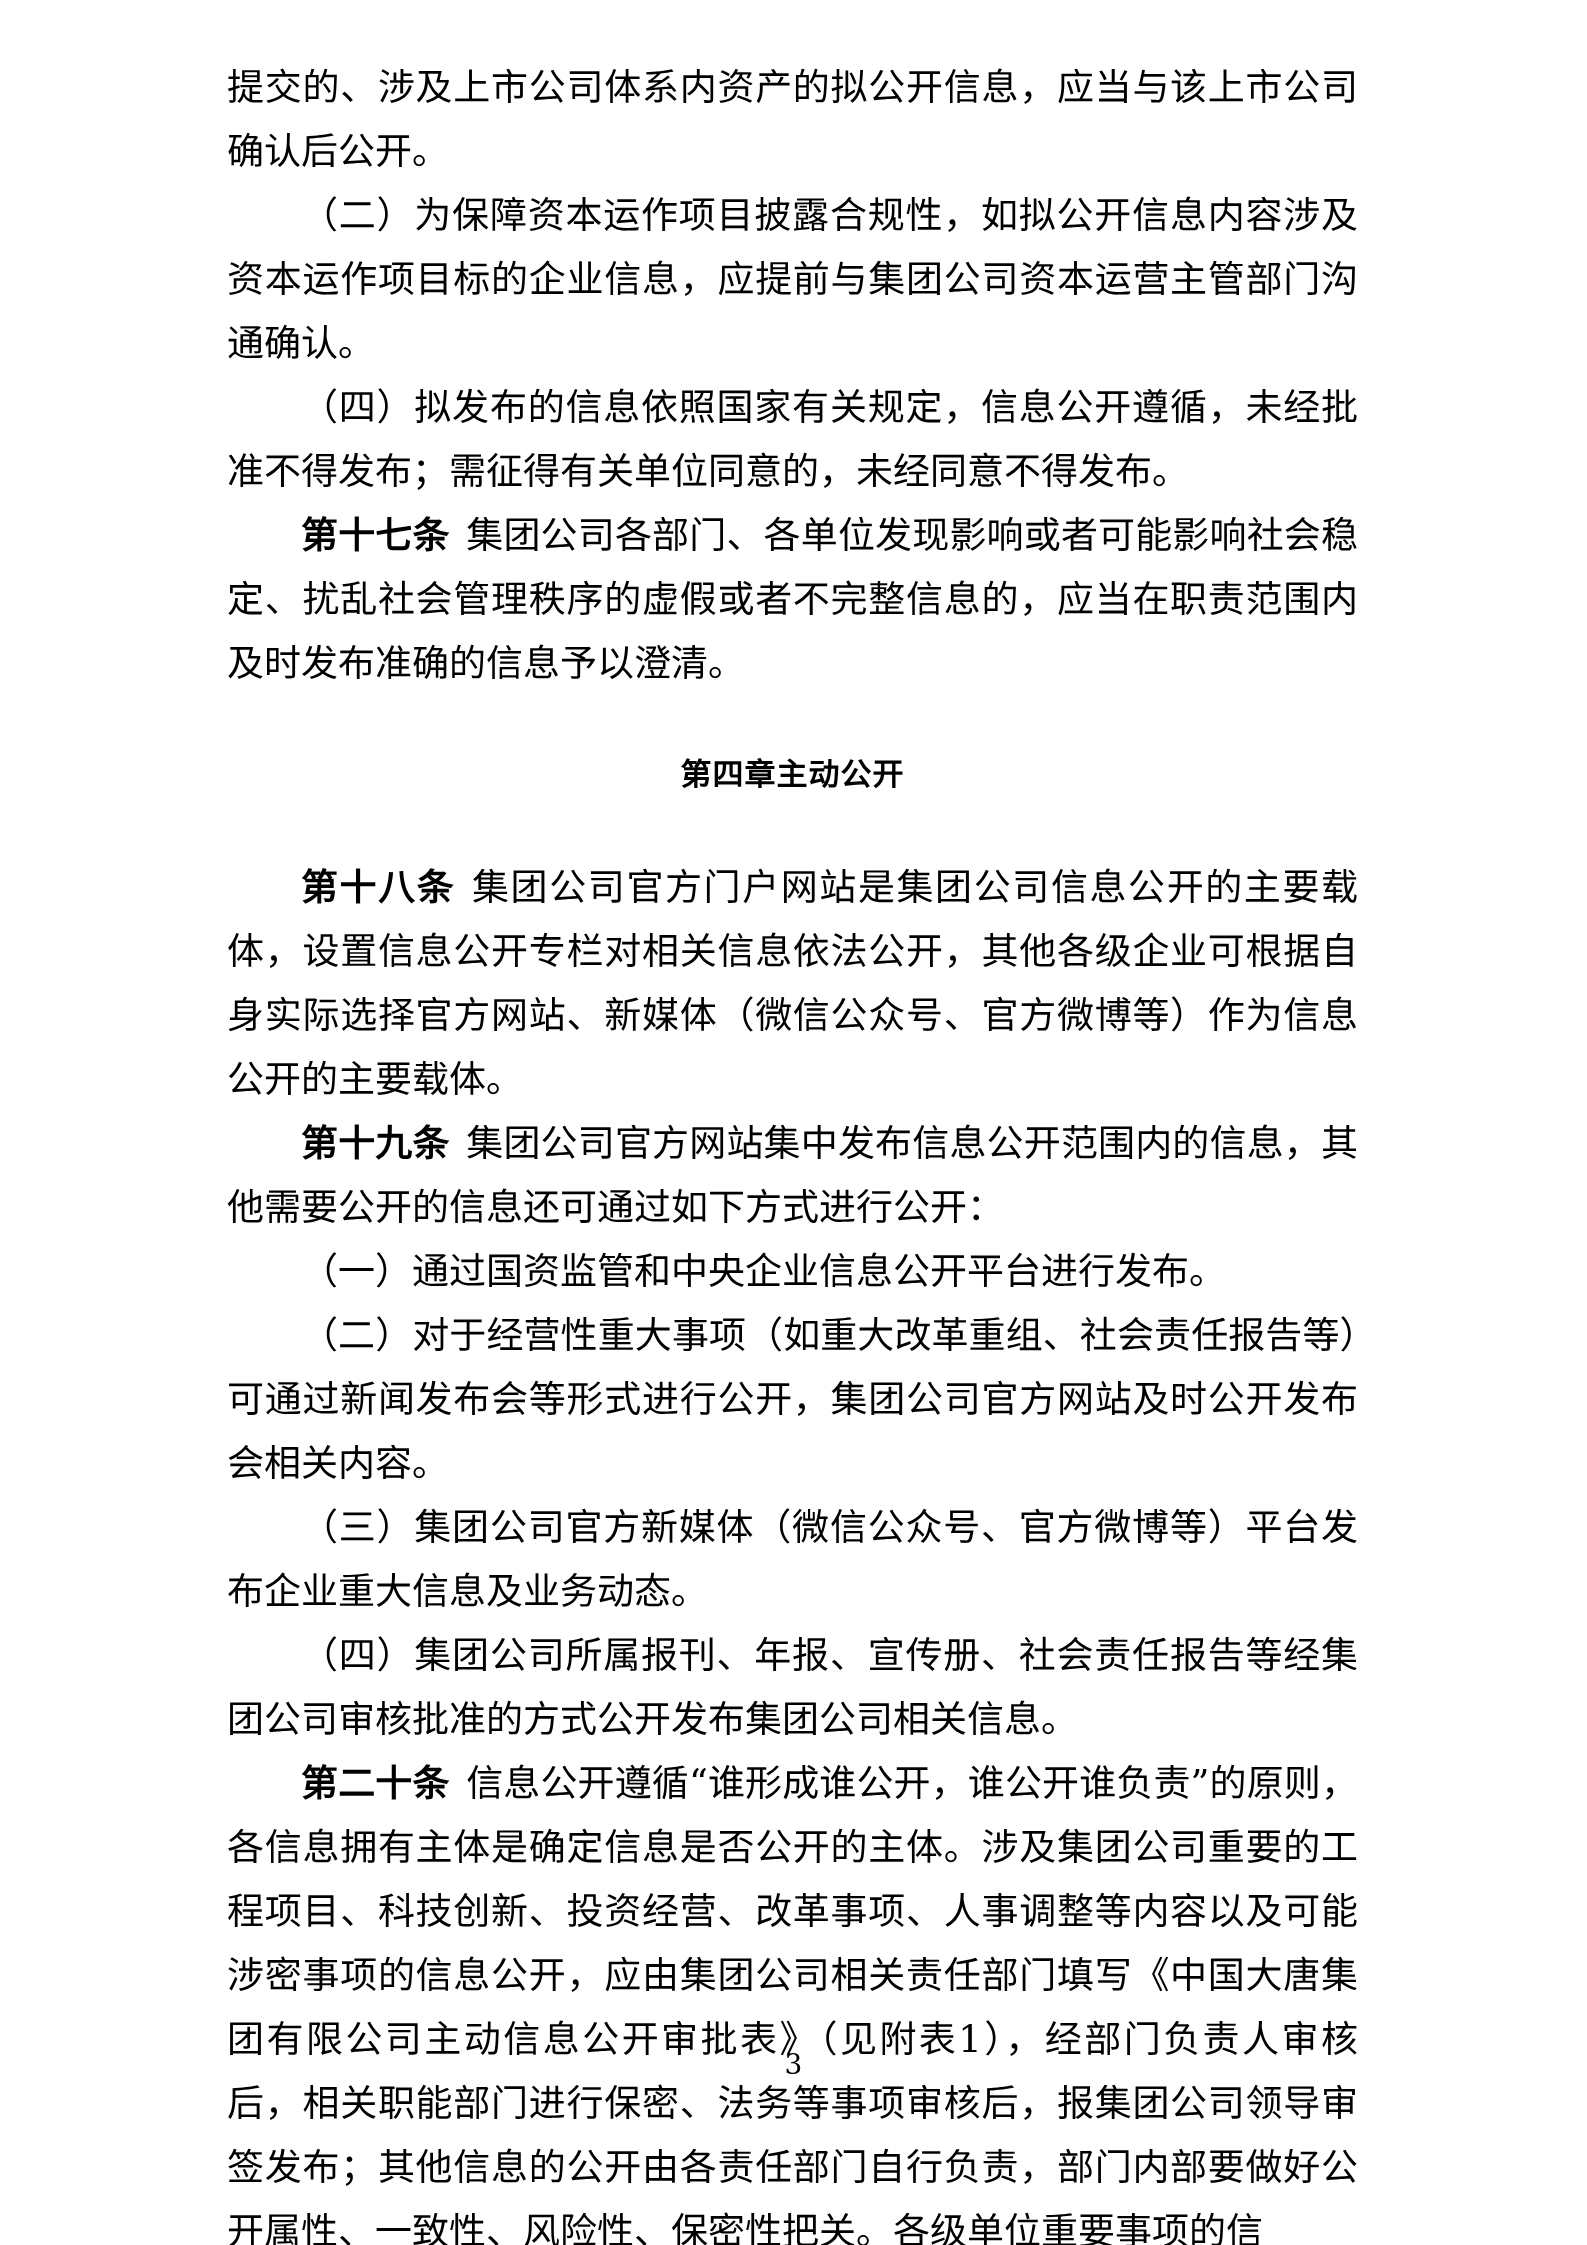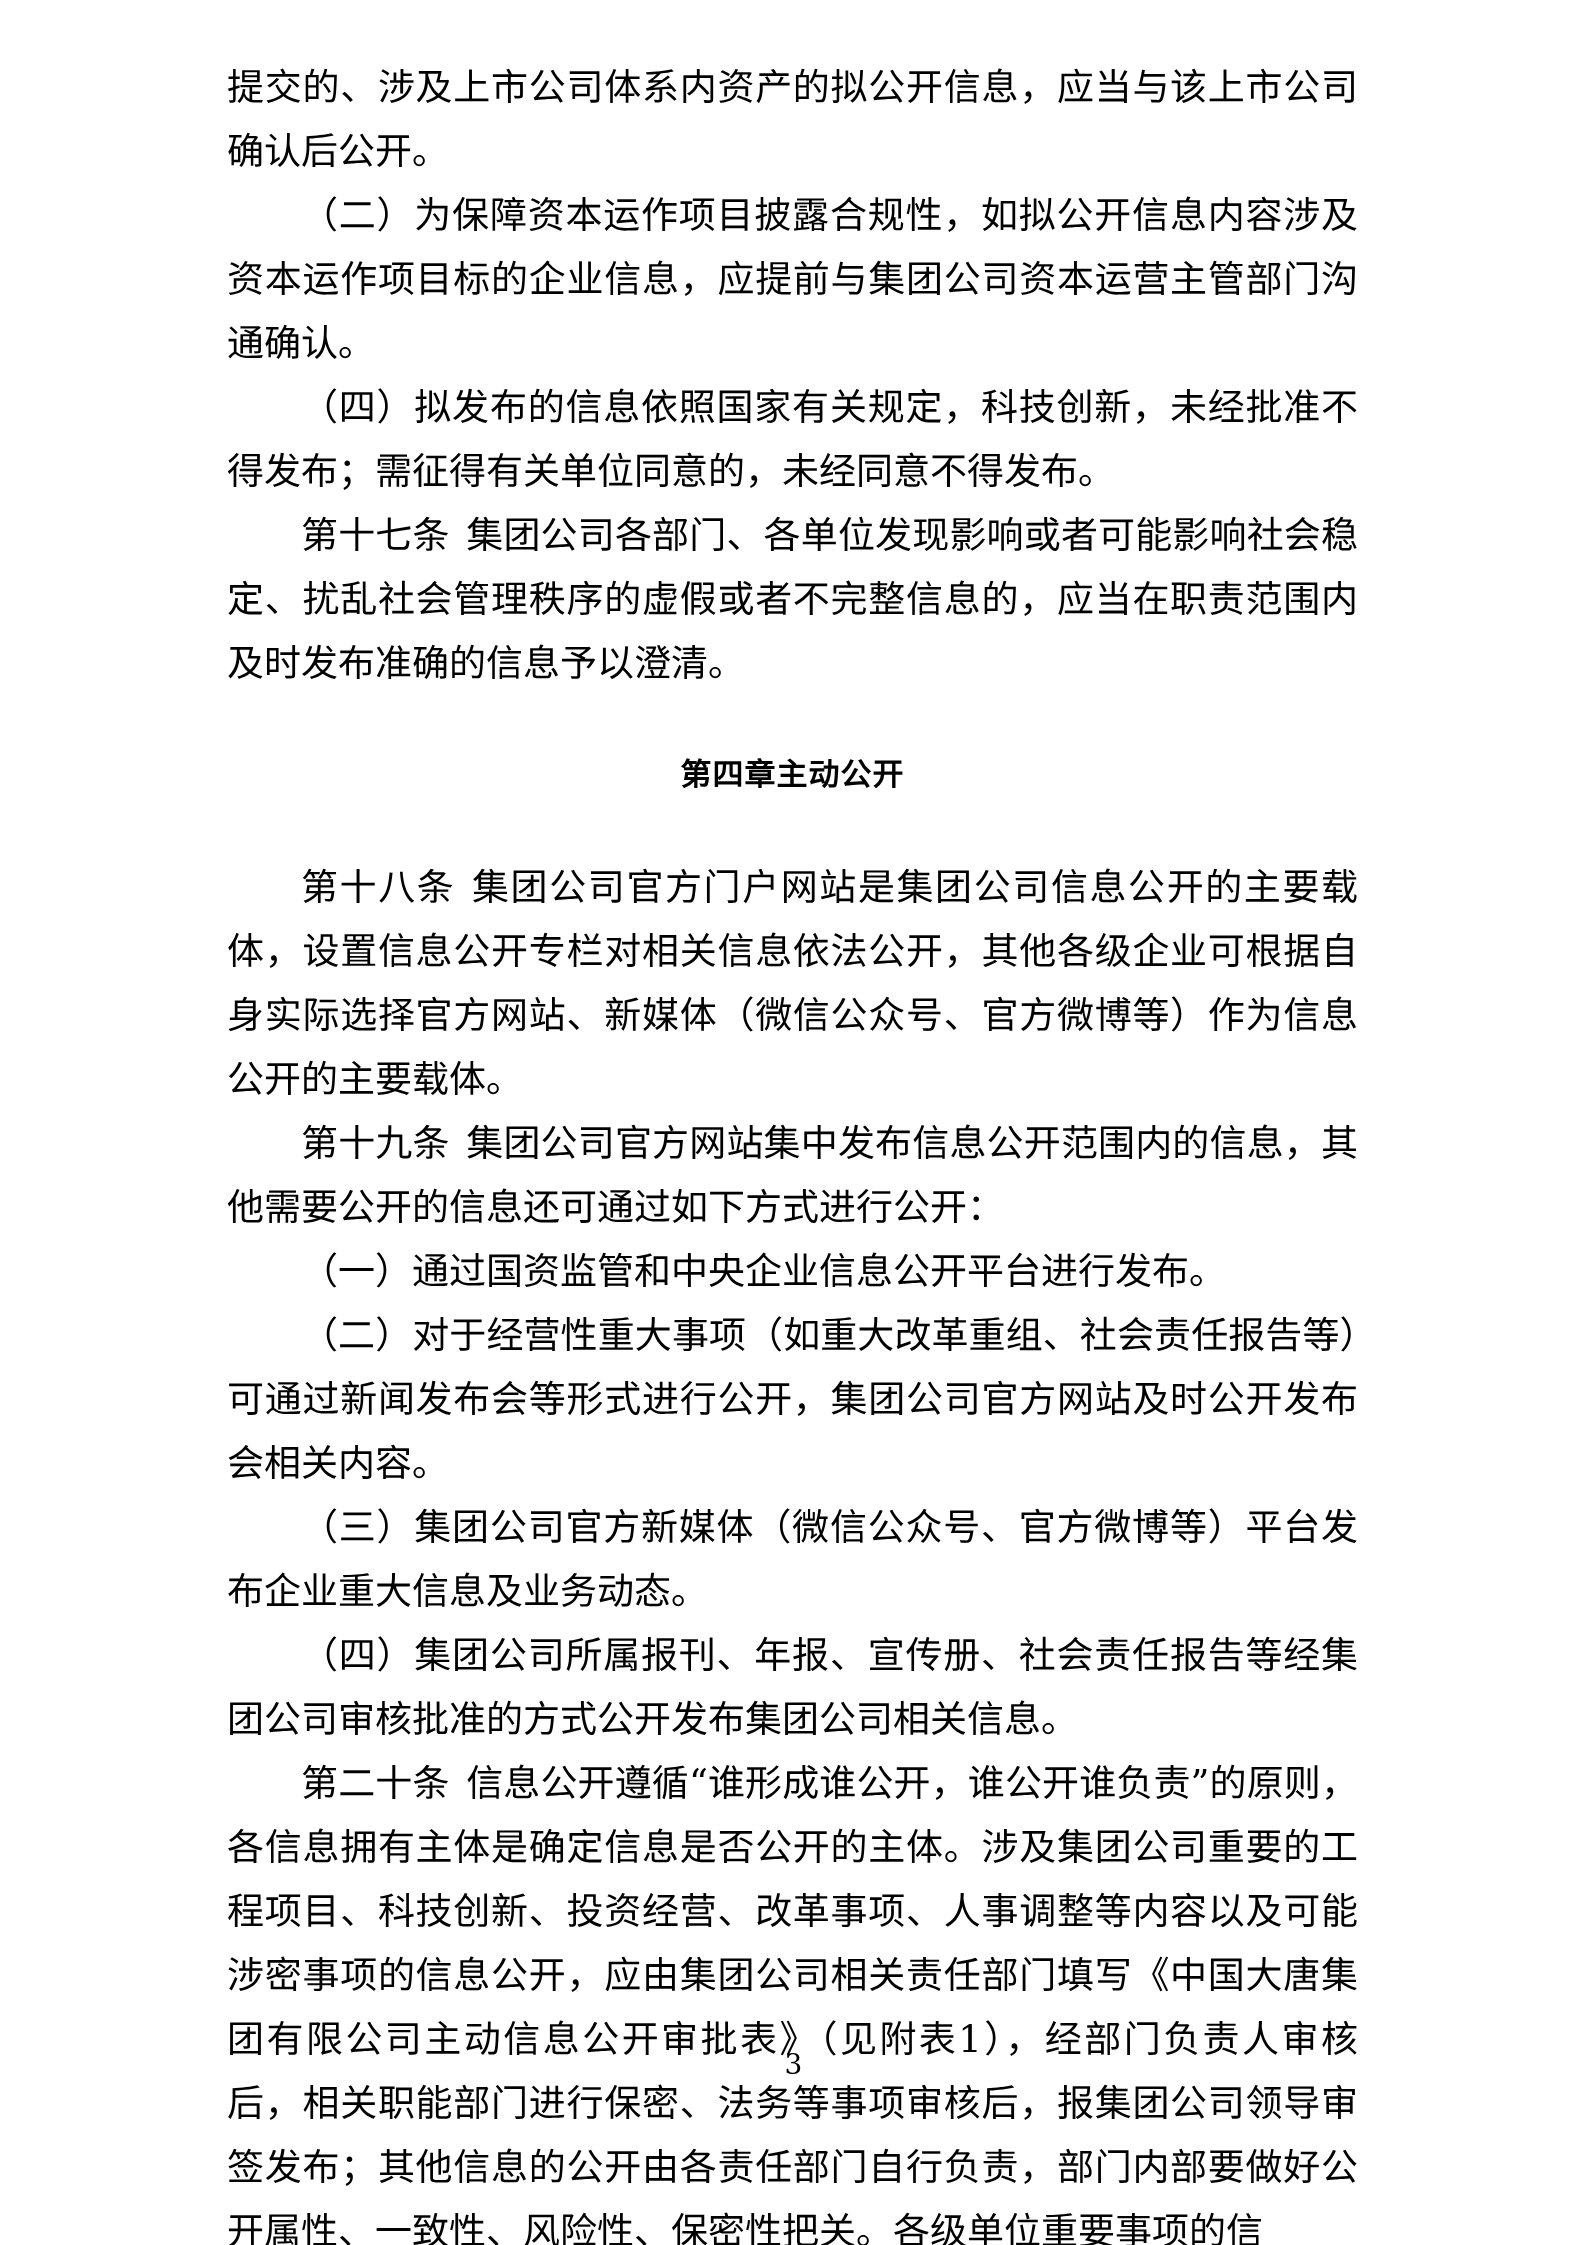--- a/index.html
+++ b/index.html
@@ -26,21 +26,21 @@
     text-align: justify;
     word-break: break-all;
   }
   .body-text p.indent {
     text-indent: 2em;
   }
   .body-text p.continuation {
     text-indent: 0;
   }
   .article-label {
-    font-weight: normal;
+    font-weight: bold;
     font-family: "DejaVu Sans", "Liberation Sans", sans-serif;
     margin-right: 0.45em;
   }
   .chapter-heading {
     margin: 46px 0 50px 0;
     text-align: center;
     font-weight: bold;
     font-family: "DejaVu Sans", "Liberation Sans", sans-serif;
     font-size: 31px;
     line-height: 64px;
@@ -61,21 +61,21 @@
 <body>
 
 <div class="page">
   <div class="body-text">
 
     <p class="continuation">提交的、涉及上市公司体系内资产的拟公开信息，应当与该上市公司确认后公开。</p>
 
     <p class="indent">（二）为保障资本运作项目披露合规性，如拟公开信息内容涉及资本运作项目标的企业信息，应提前与集团公司资本运营主管部门沟通确认。</p>
 
 
-    <p class="indent">（四）拟发布的信息依照国家有关规定，科技创新，未经批准不得发布；需征得有关单位同意的，未经同意不得发布。</p>
+    <p class="indent">（四）拟发布的信息依照国家有关规定，信息公开遵循，未经批准不得发布；需征得有关单位同意的，未经同意不得发布。</p>
 
     <p class="indent">
       <span class="article-label">第十七条</span><span>集团公司各部门、各单位发现影响或者可能影响社会稳定、扰乱社会管理秩序的虚假或者不完整信息的，应当在职责范围内及时发布准确的信息予以澄清。</span>
     </p>
 
     <h2 class="chapter-heading">第四章主动公开</h2>
 
     <p class="indent">
       <span class="article-label">第十八条</span><span>集团公司官方门户网站是集团公司信息公开的主要载体，设置信息公开专栏对相关信息依法公开，其他各级企业可根据自身实际选择官方网站、新媒体（微信公众号、官方微博等）作为信息公开的主要载体。</span>
     </p>

